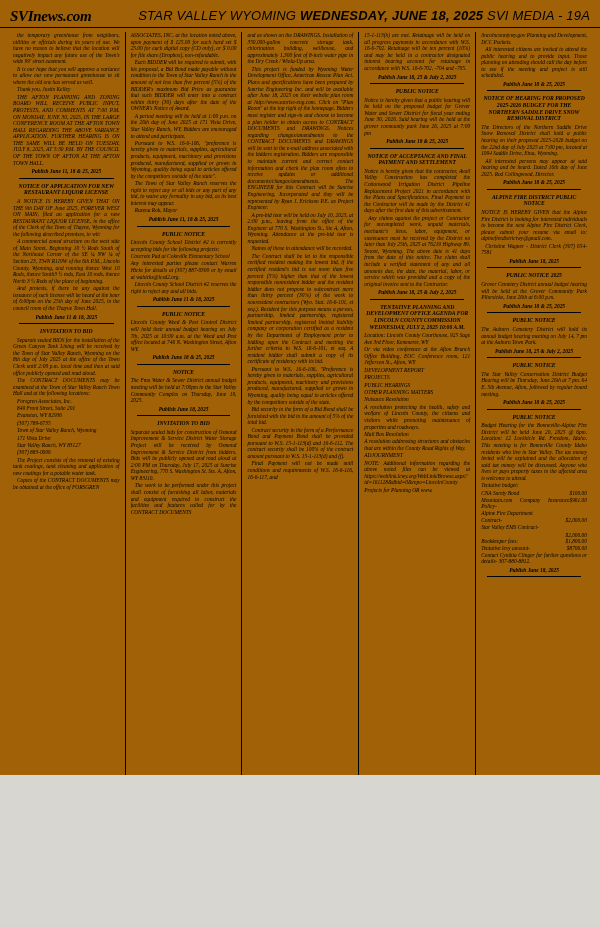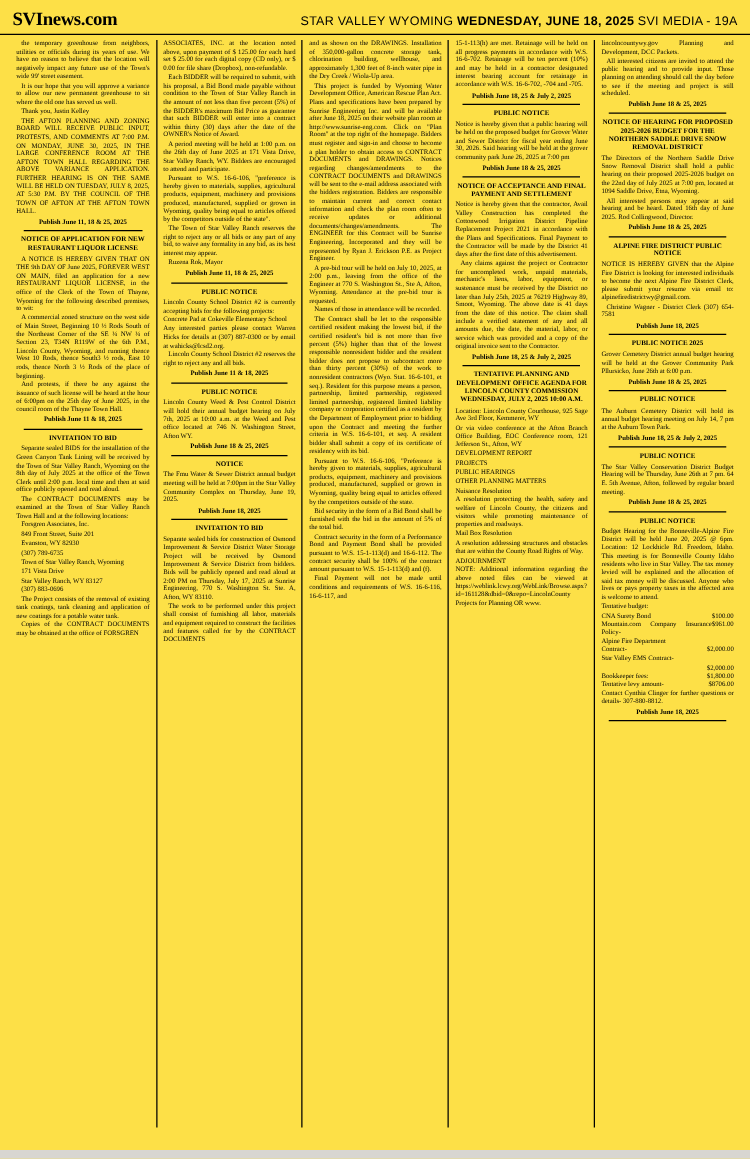--- a/index.html
+++ b/index.html
@@ -6,42 +6,43 @@
     margin: 0;
     padding: 0;
     background: #d8d6d1;
   }
   body {
     font-family: "Liberation Serif", serif;
   }
   .page {
     position: relative;
     width: 600px;
-    height: 920px;
-    background: #fde047;
+    height: 775px;
+    background: #a16207;
     overflow: hidden;
     box-sizing: border-box;
     padding: 0;
+    font-style: italic;
   }
   .masthead {
     display: flex;
     align-items: flex-end;
     justify-content: space-between;
     padding: 8px 10px 2px 10px;
     border-bottom: 1.5px solid #000;
   }
   .masthead-left {
     font-family: "Liberation Serif", serif;
     font-weight: bold;
     font-size: 15px;
     letter-spacing: -0.3px;
   }
   .masthead-right {
     font-family: "Liberation Sans", sans-serif;
-    font-size: 10px;
+    font-size: 13px;
     letter-spacing: 0.2px;
     padding-bottom: 2px;
   }
   .masthead-right b { font-weight: bold; }
 
   .columns {
     display: flex;
     padding: 4px 8px 6px 8px;
     gap: 0;
     height: 880px;

